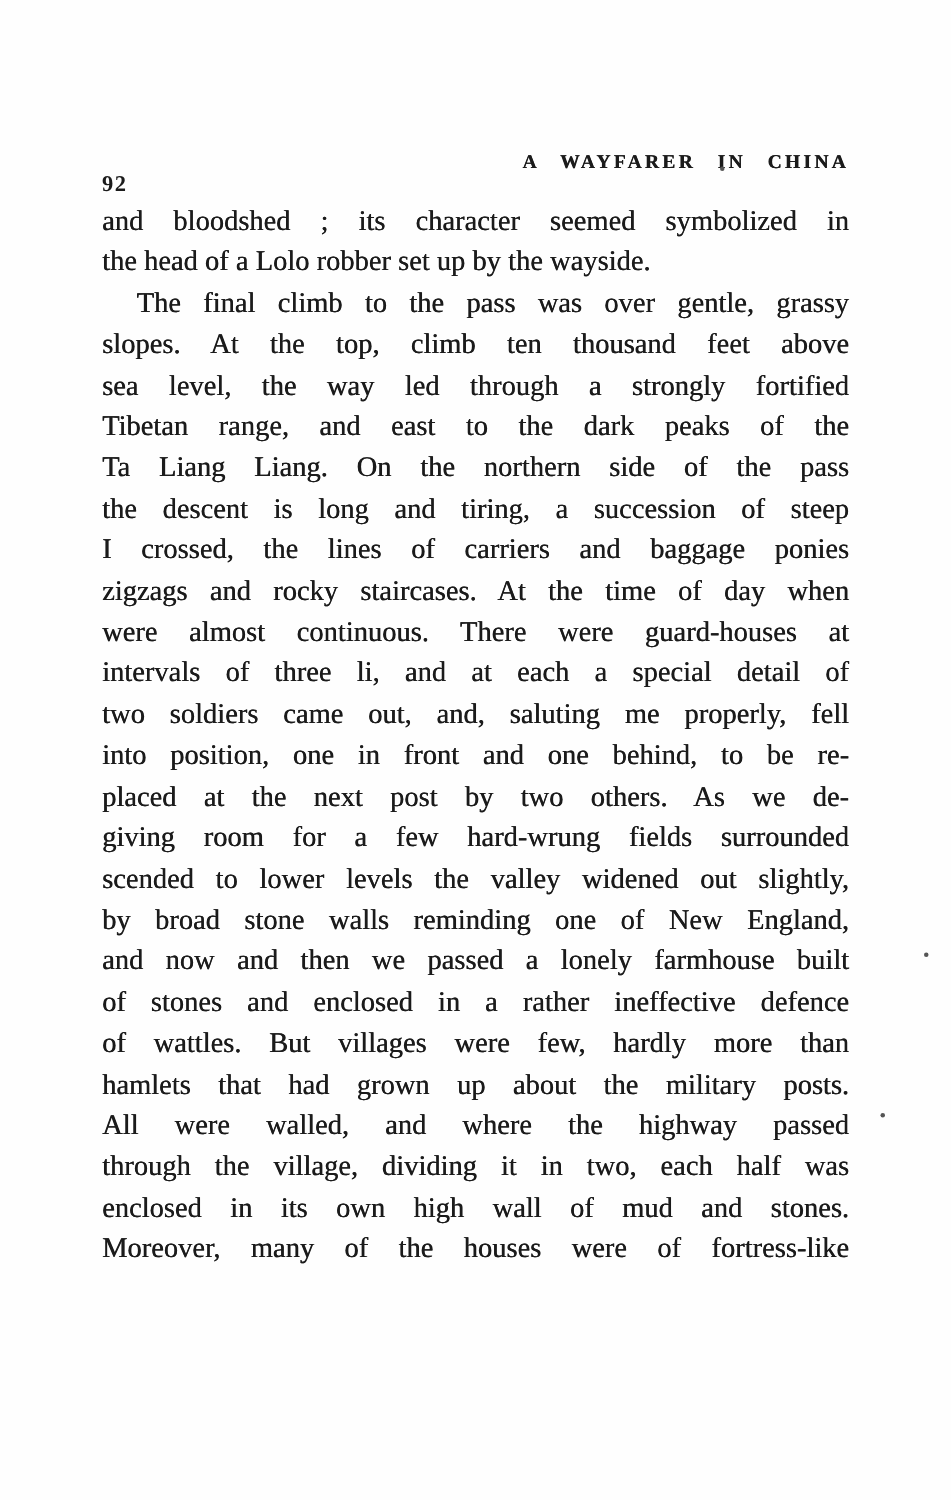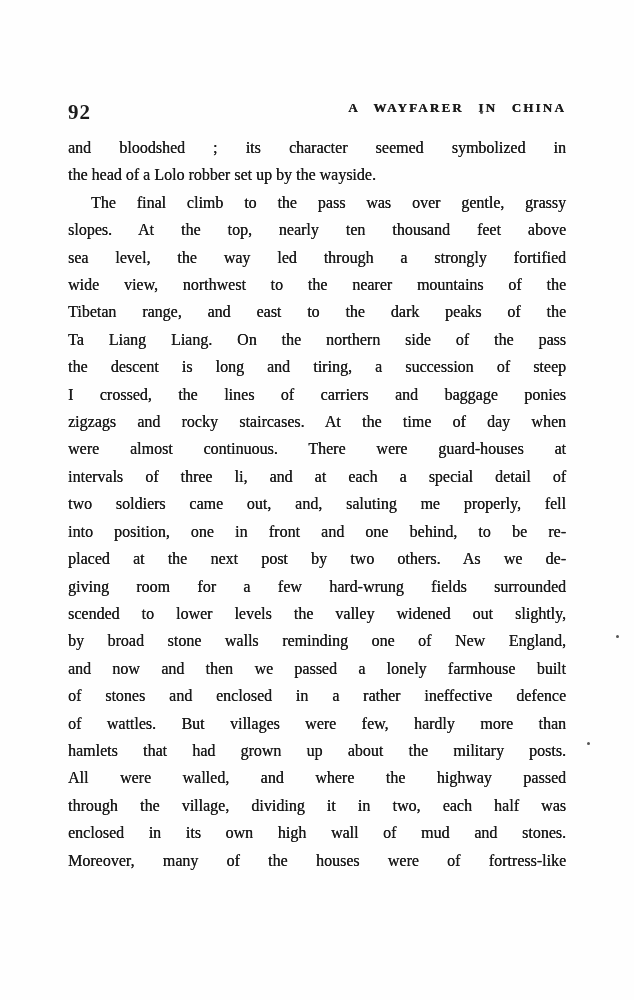--- a/index.html
+++ b/index.html
@@ -19,41 +19,41 @@
   .header {
     position: absolute;
     top: 100px;
     left: 68px;
     right: 68px;
     height: 26px;
   }
   .pagenum {
     position: absolute;
     left: 0;
-    top: 0;
-    font-size: 21px;
+    top: 15px;
+    font-size: 15px;
     font-weight: 700;
     letter-spacing: 1px;
   }
   .running-title {
     text-align: right;
     font-size: 13px;
     font-weight: 700;
     letter-spacing: 2.2px;
     word-spacing: 9px;
     text-shadow: 0.3px 0 0 #1b1b1b;
   }
   .body-block {
     position: absolute;
     top: 134px;
     left: 68px;
     width: 498px;
   }
   .line {
-    font-size: 16px;
+    font-size: 19px;
     line-height: 27.4px;
     text-align: justify;
     text-align-last: justify;
     white-space: normal;
     text-shadow: 0.25px 0 0 #1b1b1b;
   }
   .line.lastline {
     text-align-last: left;
   }
   .line.indent {
@@ -73,23 +73,22 @@
 
 <div class="page">
   <div class="header">
     <span class="pagenum">92</span>
     <div class="running-title">A WAYFARER IN CHINA</div>
   </div>
   <div class="body-block" id="body-block">
       <div class="line">and bloodshed ; its character seemed symbolized in</div>
       <div class="line lastline">the head of a Lolo robber set up by the wayside.</div>
       <div class="line indent">The final climb to the pass was over gentle, grassy</div>
-      <div class="line">slopes. At the top, nearly ten thousand feet above</div>
+      <div class="line">slopes. At the top, climb ten thousand feet above</div>
       <div class="line">sea level, the way led through a strongly fortified</div>
-      <div class="line">wide view, northwest to the nearer mountains of the</div>
       <div class="line">Tibetan range, and east to the dark peaks of the</div>
       <div class="line">Ta Liang Liang. On the northern side of the pass</div>
       <div class="line">the descent is long and tiring, a succession of steep</div>
       <div class="line">I crossed, the lines of carriers and baggage ponies</div>
       <div class="line">zigzags and rocky staircases. At the time of day when</div>
       <div class="line">were almost continuous. There were guard-houses at</div>
       <div class="line">intervals of three li, and at each a special detail of</div>
       <div class="line">two soldiers came out, and, saluting me properly, fell</div>
       <div class="line">into position, one in front and one behind, to be re-</div>
       <div class="line">placed at the next post by two others. As we de-</div>

